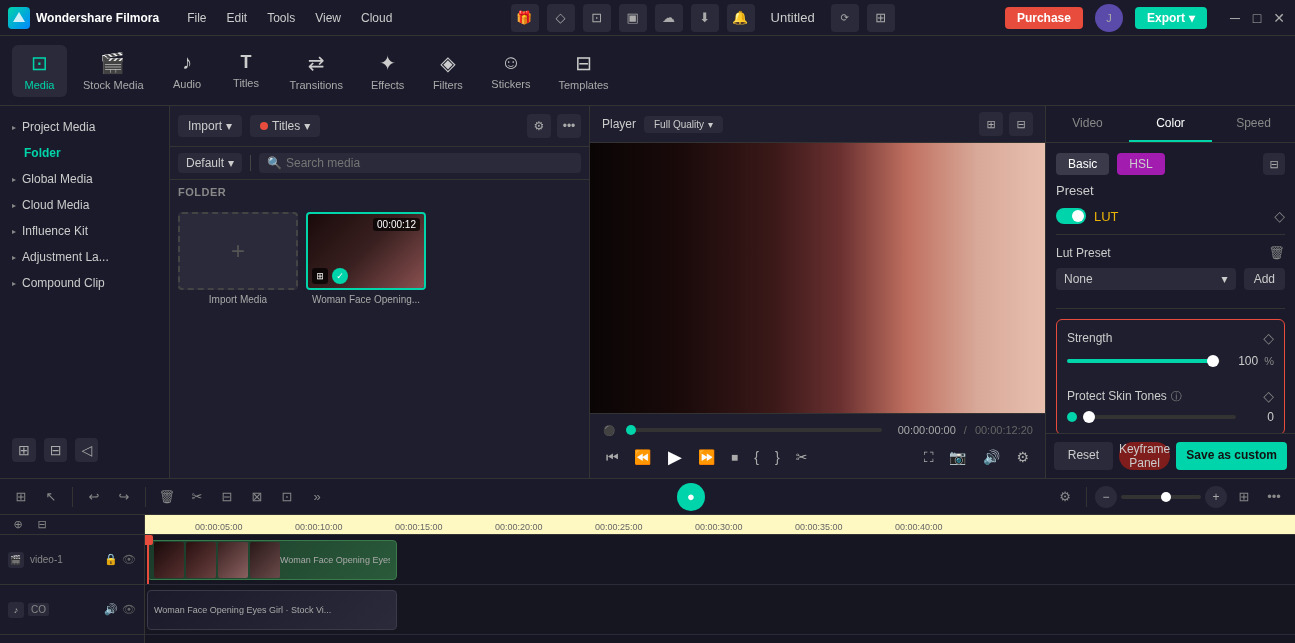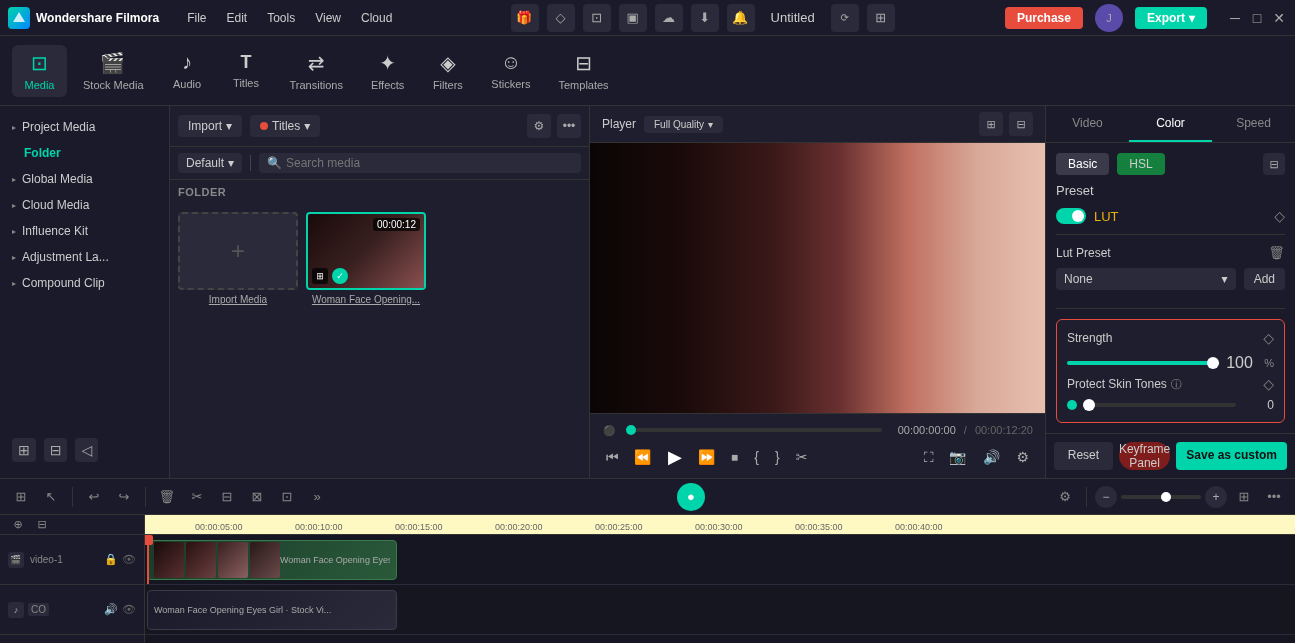--- a/index.html
+++ b/index.html
@@ -51,21 +51,21 @@
     .search-input-wrap input { background: transparent; border: none; outline: none; color: #ccc; font-size: 12px; flex: 1; }
     .folder-label { padding: 6px 8px; font-size: 11px; color: #888; font-weight: 600; letter-spacing: 0.5px; }
     .media-grid { display: flex; flex-wrap: wrap; gap: 8px; padding: 8px; }
     .media-item { width: 120px; display: flex; flex-direction: column; align-items: center; gap: 4px; }
     .media-thumb { width: 120px; height: 78px; background: #2a2a3a; border-radius: 4px; display: flex; align-items: center; justify-content: center; position: relative; border: 2px solid transparent; cursor: pointer; }
     .media-thumb.selected { border-color: #00d4aa; }
     .media-thumb .duration-badge { position: absolute; top: 4px; right: 4px; background: rgba(0,0,0,0.7); border-radius: 3px; padding: 1px 4px; font-size: 10px; color: #fff; }
     .media-thumb .thumb-overlay { position: absolute; bottom: 4px; left: 4px; display: flex; gap: 4px; }
     .media-thumb .check-icon { background: #00d4aa; border-radius: 50%; width: 16px; height: 16px; display: flex; align-items: center; justify-content: center; font-size: 9px; color: #fff; }
     .media-thumb .grid-icon { width: 16px; height: 16px; background: rgba(0,0,0,0.7); border-radius: 3px; display: flex; align-items: center; justify-content: center; font-size: 9px; color: #fff; }
-    .media-name { font-size: 10px; color: #aaa; text-align: center; width: 100%; overflow: hidden; text-overflow: ellipsis; white-space: nowrap; text-decoration: underline; }
+    .media-name { font-size: 10px; color: #aaa; text-align: center; width: 100%; overflow: hidden; text-overflow: ellipsis; white-space: nowrap; }
     .import-placeholder { width: 120px; height: 78px; background: #2a2a3a; border-radius: 4px; display: flex; align-items: center; justify-content: center; cursor: pointer; border: 2px dashed #444; }
     .import-placeholder .plus { font-size: 24px; color: #555; }
 
     
     .preview-area { flex: 1; background: #1e1e2e; display: flex; flex-direction: column; }
     .preview-header { display: flex; align-items: center; gap: 8px; padding: 6px 12px; border-bottom: 1px solid #333; }
     .player-label { font-size: 12px; color: #ccc; }
     .quality-select { background: #2a2a3a; border-radius: 4px; padding: 3px 10px; font-size: 10px; color: #ccc; cursor: pointer; display: flex; align-items: center; gap: 4px; }
     .preview-view-icons { margin-left: auto; display: flex; gap: 6px; }
     .preview-canvas { flex: 1; background: #111; display: flex; align-items: center; justify-content: center; position: relative; overflow: hidden; }
@@ -80,42 +80,42 @@
 
     
     .right-panel { width: 250px; background: #1a1a2a; border-left: 1px solid #333; display: flex; flex-direction: column; flex-shrink: 0; }
     .panel-tabs { display: flex; border-bottom: 1px solid #333; }
     .panel-tab { flex: 1; text-align: center; padding: 10px 0; font-size: 12px; color: #888; cursor: pointer; }
     .panel-tab.active { color: #fff; border-bottom: 2px solid #00d4aa; }
     .panel-content { flex: 1; overflow-y: auto; padding: 10px; }
     .panel-row { display: flex; align-items: center; gap: 8px; margin-bottom: 8px; }
     .preset-row { display: flex; align-items: center; gap: 6px; margin-bottom: 10px; }
     .preset-label { font-size: 13px; color: #ccc; font-weight: 500; }
-    .basic-btn { background: #15803d; border-radius: 4px; padding: 4px 12px; font-size: 12px; color: #ccc; cursor: pointer; }
+    .basic-btn { background: #a21caf; border-radius: 4px; padding: 4px 12px; font-size: 12px; color: #ccc; cursor: pointer; }
     .basic-btn.active { background: #3a3a4a; color: #fff; }
     .lut-row { display: flex; align-items: center; gap: 8px; margin-bottom: 10px; padding-bottom: 10px; border-bottom: 1px solid #333; }
     .toggle { width: 30px; height: 16px; background: #00d4aa; border-radius: 8px; position: relative; cursor: pointer; flex-shrink: 0; }
     .toggle .knob { width: 12px; height: 12px; background: #fff; border-radius: 50%; position: absolute; top: 2px; right: 2px; }
     .lut-label { font-size: 13px; color: #eab308; flex: 1; }
     .diamond-icon { color: #888; font-size: 14px; cursor: pointer; }
     .lut-preset-section { margin-bottom: 10px; border-bottom: 1px solid #333; padding-bottom: 10px; }
     .lut-preset-row { display: flex; align-items: center; gap: 6px; margin-bottom: 8px; }
     .lut-preset-label { font-size: 12px; color: #ccc; flex: 1; }
     .trash-icon { color: #888; cursor: pointer; font-size: 13px; }
     .none-select { flex: 1; background: #2a2a3a; border-radius: 4px; padding: 4px 8px; font-size: 12px; color: #ccc; cursor: pointer; display: flex; align-items: center; justify-content: space-between; }
     .add-btn { background: #2a2a3a; border-radius: 4px; padding: 4px 10px; font-size: 12px; color: #ccc; cursor: pointer; }
     .strength-section { background: #1e1e2e; border: 1px solid #e74c3c; border-radius: 6px; padding: 10px; margin-bottom: 10px; }
     .strength-label { font-size: 12px; color: #ccc; margin-bottom: 8px; display: flex; align-items: center; justify-content: space-between; }
     .strength-slider-row { display: flex; align-items: center; gap: 6px; }
     .slider-track { flex: 1; height: 4px; background: #333; border-radius: 2px; position: relative; cursor: pointer; }
     .slider-track .slider-fill { height: 100%; background: #00d4aa; border-radius: 2px; }
     .slider-track .slider-thumb { width: 12px; height: 12px; background: #fff; border-radius: 50%; position: absolute; top: -4px; cursor: pointer; }
-    .strength-value { font-size: 16px; color: #ccc; width: 32px; }
+    .strength-value { font-size: 12px; color: #ccc; width: 32px; text-align: right; }
     .pct { font-size: 11px; color: #888; }
-    .protect-skin-row { display: flex; align-items: center; gap: 8px; margin-top: 4px; }
+    .protect-skin-row { display: flex; align-items: center; gap: 8px; margin-top: 20px; }
     .protect-label { font-size: 12px; color: #ccc; flex: 1; display: flex; align-items: center; gap: 4px; }
     .info-icon { font-size: 11px; color: #888; }
     .protect-slider-row { display: flex; align-items: center; gap: 6px; margin-top: 6px; }
     .protect-dot { width: 10px; height: 10px; background: #00d4aa; border-radius: 50%; flex-shrink: 0; }
     .protect-value { font-size: 12px; color: #ccc; width: 32px; text-align: right; }
     .panel-footer { display: flex; gap: 6px; padding: 8px; border-top: 1px solid #333; }
     .reset-btn { flex: 1; background: #2a2a3a; border-radius: 4px; padding: 6px; font-size: 12px; color: #ccc; text-align: center; cursor: pointer; }
     .keyframe-btn { flex: 1; background: #7f1d1d; border-radius: 16px; padding: 0; font-size: 12px; color: #ccc; text-align: center; cursor: pointer; }
     .save-custom-btn { background: #00d4aa; border-radius: 4px; padding: 6px 10px; font-size: 12px; color: #111; font-weight: 600; cursor: pointer; white-space: nowrap; }
 

